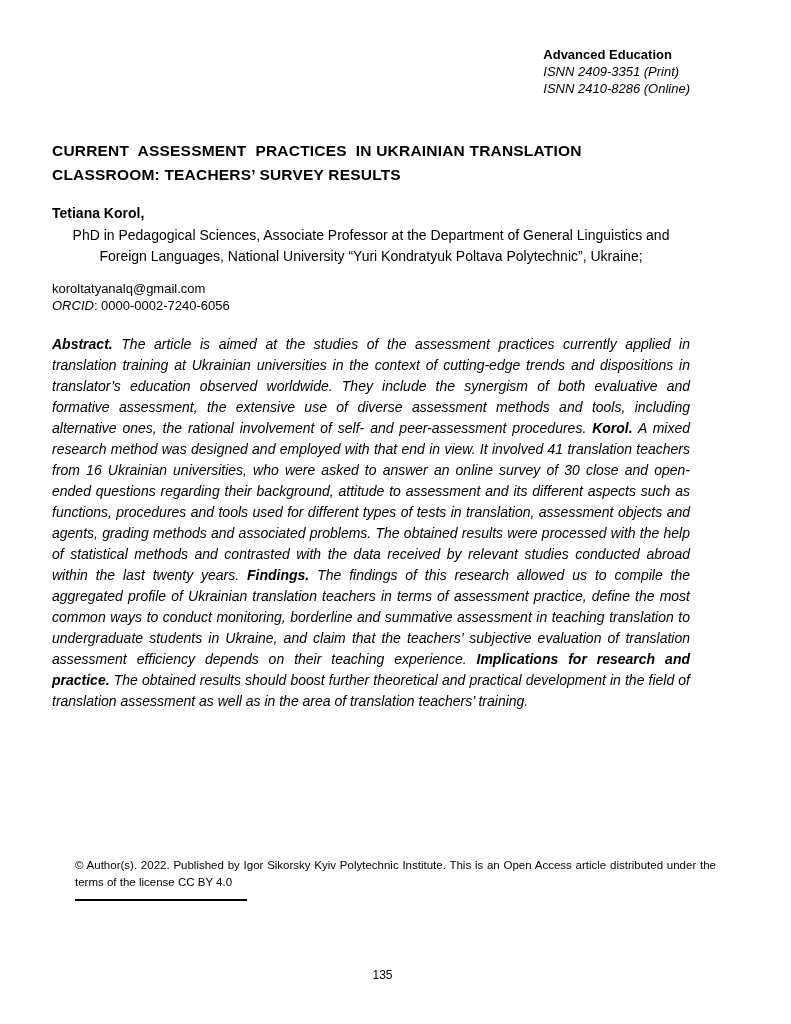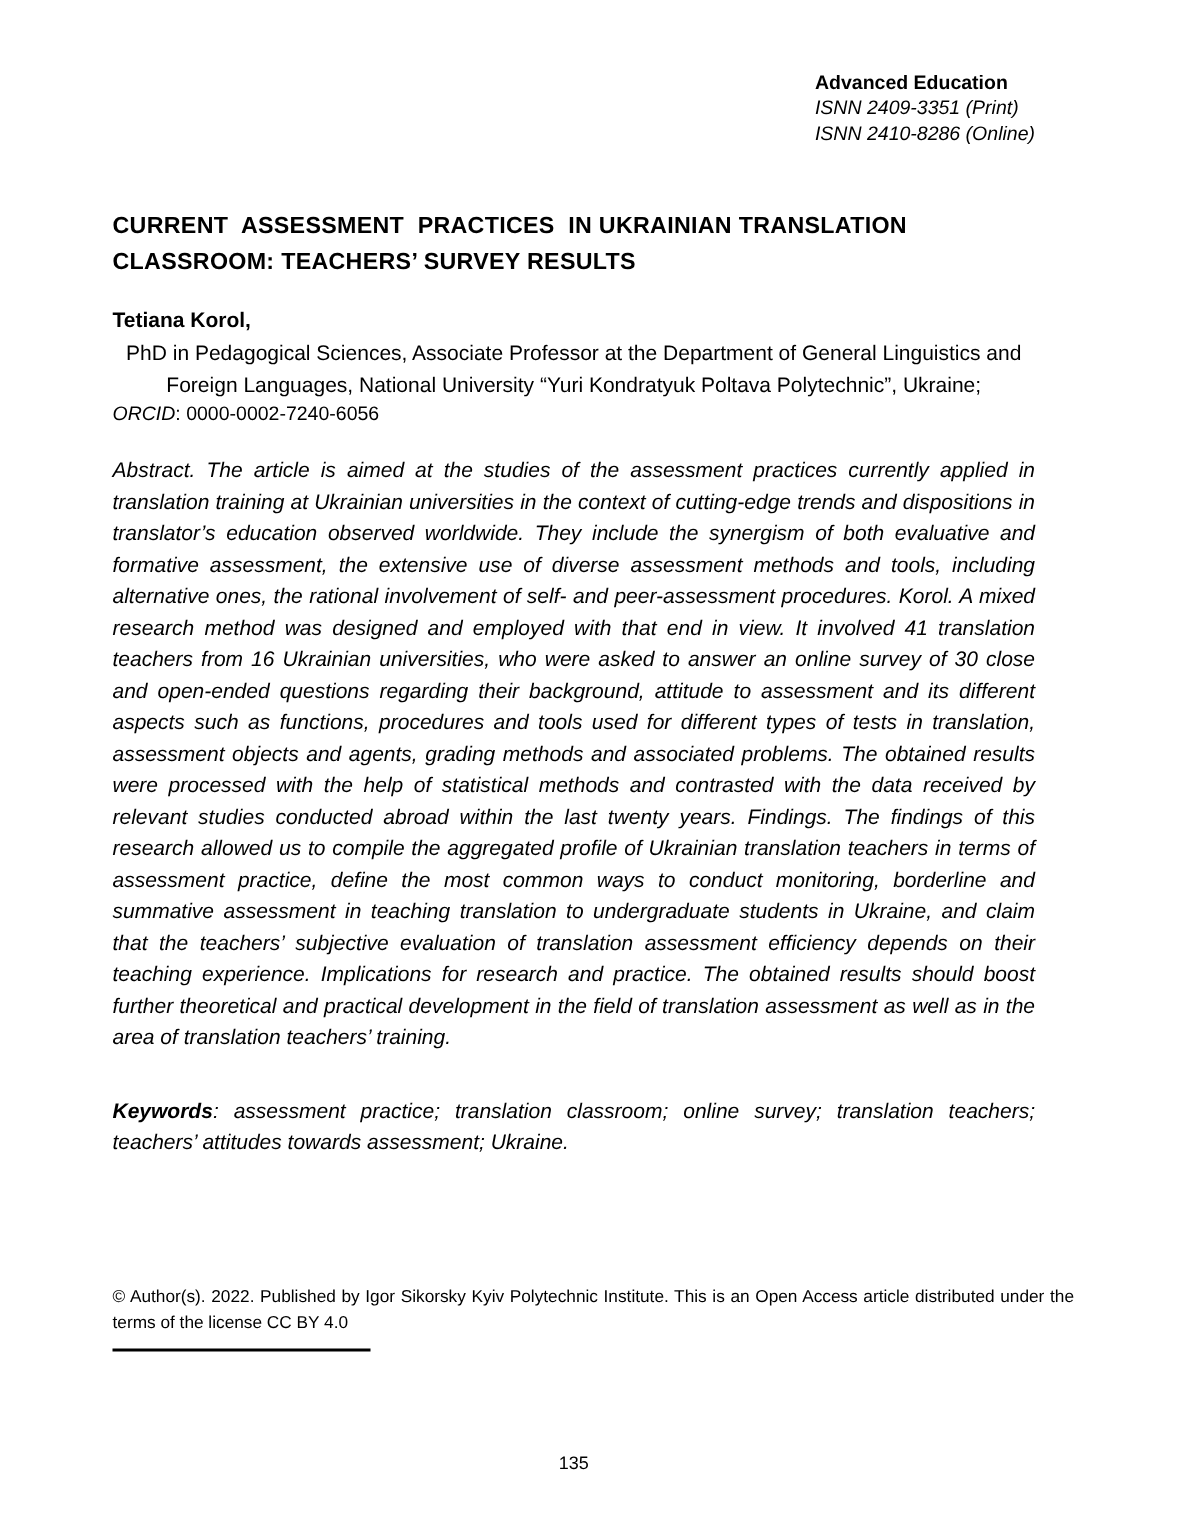--- a/index.html
+++ b/index.html
@@ -5,21 +5,21 @@
   html, body {
     margin: 0;
     padding: 0;
     background: #ffffff;
   }
   .page {
     position: relative;
     width: 765px;
     height: 1024px;
     box-sizing: border-box;
-    padding: 46px 75px 0 75px;
+    padding: 46px 75px 0 52px;
     background: #ffffff;
     color: #000000;
     font-family: "Liberation Sans", sans-serif;
     overflow: hidden;
   }
   .header-row {
     display: flex;
     justify-content: flex-end;
   }
   .journal-block {
@@ -61,21 +61,21 @@
   .contact.email { margin-top: 13px; }
   .orcid-label { font-style: italic; }
 
   .abstract {
     margin: 19px 0 0 0;
     font-size: 14px;
     font-style: italic;
     line-height: 1.5;
     text-align: justify;
   }
-  .abstract b { font-weight: normal; }
+  .abstract b { font-weight: bold; }
 
   .keywords {
     margin: 28px 0 0 0;
     font-size: 14px;
     font-style: italic;
     line-height: 1.5;
     text-align: justify;
   }
 
   .footnote-rule {
@@ -118,35 +118,35 @@
     </div>
   </div>
 
   <h1 class="title">CURRENT  ASSESSMENT  PRACTICES  IN UKRAINIAN TRANSLATION CLASSROOM: TEACHERS’ SURVEY RESULTS</h1>
 
   <p class="author-name">Tetiana Korol,</p>
 
   <p class="affiliation">PhD in Pedagogical Sciences, Associate Professor at the Department of General Linguistics and Foreign Languages, National University “Yuri Kondratyuk Poltava Polytechnic”, Ukraine;</p>
 
 
+  <p class="contact email">koroltatyanalq@gmail.com</p>
 
   <p class="contact orcid"><span class="orcid-label">ORCID</span><span>: 0000-0002-7240-6056</span></p>
 
   <p class="abstract">
     <b>Abstract.</b>
     <span>The article is aimed at the studies of the assessment practices currently applied in translation training at Ukrainian universities in the context of cutting-edge trends and dispositions in translator’s education observed worldwide. They include the synergism of both evaluative and formative assessment, the extensive use of diverse assessment methods and tools, including alternative ones, the rational involvement of self- and peer-assessment procedures.</span>
     <b>Korol.</b>
     <span>A mixed research method was designed and employed with that end in view. It involved 41 translation teachers from 16 Ukrainian universities, who were asked to answer an online survey of 30 close and open-ended questions regarding their background, attitude to assessment and its different aspects such as functions, procedures and tools used for different types of tests in translation, assessment objects and agents, grading methods and associated problems. The obtained results were processed with the help of statistical methods and contrasted with the data received by relevant studies conducted abroad within the last twenty years.</span>
     <b>Findings.</b>
     <span>The findings of this research allowed us to compile the aggregated profile of Ukrainian translation teachers in terms of assessment practice, define the most common ways to conduct monitoring, borderline and summative assessment in teaching translation to undergraduate students in Ukraine, and claim that the teachers’ subjective evaluation of translation assessment efficiency depends on their teaching experience.</span>
     <b>Implications for research and practice.</b>
     <span>The obtained results should boost further theoretical and practical development in the field of translation assessment as well as in the area of translation teachers’ training.</span>
   </p>
 
-  <p class="keywords"><b>Keywords</b><span>: assessment practice; translation classroom; online survey; translation teachers; teachers’ attitudes towards assessment; Ukraine.</span></p>
 
   <div class="footnote-rule"></div>
 
   <p class="footer-text">© Author(s). 2022. Published by Igor Sikorsky Kyiv Polytechnic Institute. This is an Open Access article distributed under the terms of the license CC BY 4.0</p>
 
   <div class="page-number">135</div>
 
 </div>
 
 </body></html>

